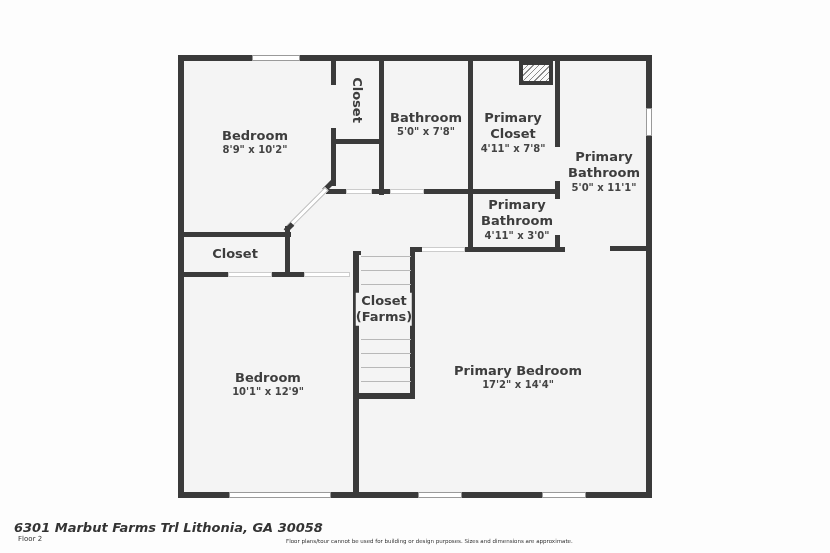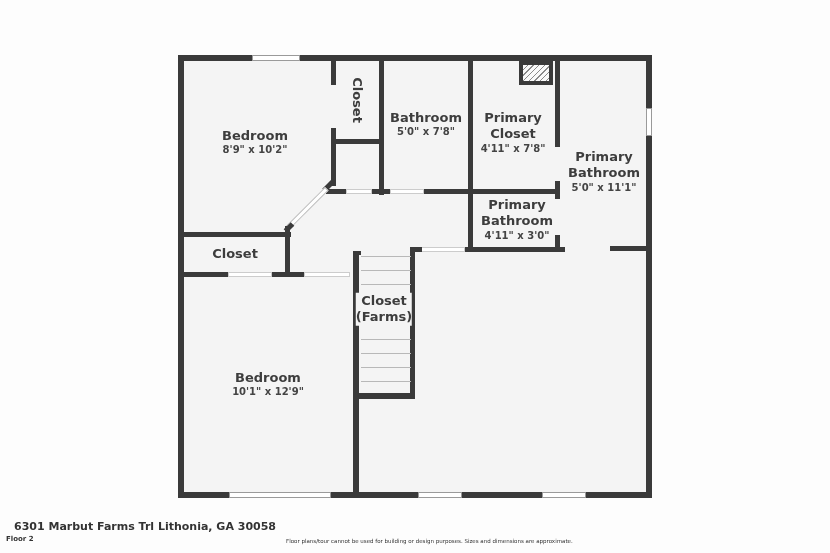--- a/index.html
+++ b/index.html
@@ -5,22 +5,22 @@
   html, body { margin:0; padding:0; }
   body { width:830px; height:553px; background:#fdfdfd; position:relative; overflow:hidden; font-family:"DejaVu Sans", sans-serif; }
   .plan { position:absolute; left:0; top:0; width:830px; height:553px; }
   .floor { position:absolute; background:#f4f4f4; }
   .wall { position:absolute; background:#3a3a3a; }
   .win { position:absolute; background:#ffffff; border:1px solid #9a9a9a; box-sizing:border-box; }
   .label { position:absolute; text-align:center; color:#3d3d3d; transform:translate(-50%,-50%); white-space:nowrap; line-height:1.25; }
   .label .name { font-weight:bold; font-size:13px; display:block; }
   .label .dim { font-weight:bold; font-size:10px; display:block; color:#444; }
   .stair-line { position:absolute; height:1px; background:#b8b8b8; left:361px; width:50px; }
-  .footer-addr { position:absolute; left:14px; top:520px; font-size:11px; color:#333; font-weight:bold; }
-  .footer-floor { position:absolute; left:6px; top:535px; font-size:7px; color:#333; font-weight:bold; }
+  .footer-addr { position:absolute; left:14px; top:520px; font-size:13px; color:#333; font-weight:bold;font-style:italic; }
+  .footer-floor { position:absolute; left:18px; top:535px; font-size:7px; color:#333; font-weight:normal; }
   .footer-disc { position:absolute; left:286px; top:538px; font-size:5.5px; color:#333; }
   .hatch { position:absolute; left:519px; top:61px; width:34px; height:24px; border:4px solid #3a3a3a; box-sizing:border-box;
            background: repeating-linear-gradient(135deg, #fafafa 0 3px, #8a8a8a 3px 4px); }
 </style>
 </head>
 <body>
 
 <div class="plan">
 
   <div class="floor" style="left:180px;top:56px;width:470px;height:440px;"></div>
@@ -115,17 +115,21 @@
     <span class="name">Closet</span>
   </div>
   <div class="label" style="left:384px;top:309px;background:#f4f4f4;">
     <span class="name">Closet</span>
     <span class="name">(Farms)</span>
   </div>
   <div class="label" style="left:268px;top:384px;">
     <span class="name">Bedroom</span>
     <span class="dim">10'1" x 12'9"</span>
   </div>
+  <div class="label" style="left:518px;top:377px;">
+    <span class="name">Primary Bedroom</span>
+    <span class="dim">17'2" x 14'4"</span>
+  </div>
 </div>
 
 <div class="footer-addr">6301 Marbut Farms Trl Lithonia, GA 30058</div>
 <div class="footer-floor">Floor 2</div>
 <div class="footer-disc">Floor plans/tour cannot be used for building or design purposes. Sizes and dimensions are approximate.</div>
 
 </body></html>

